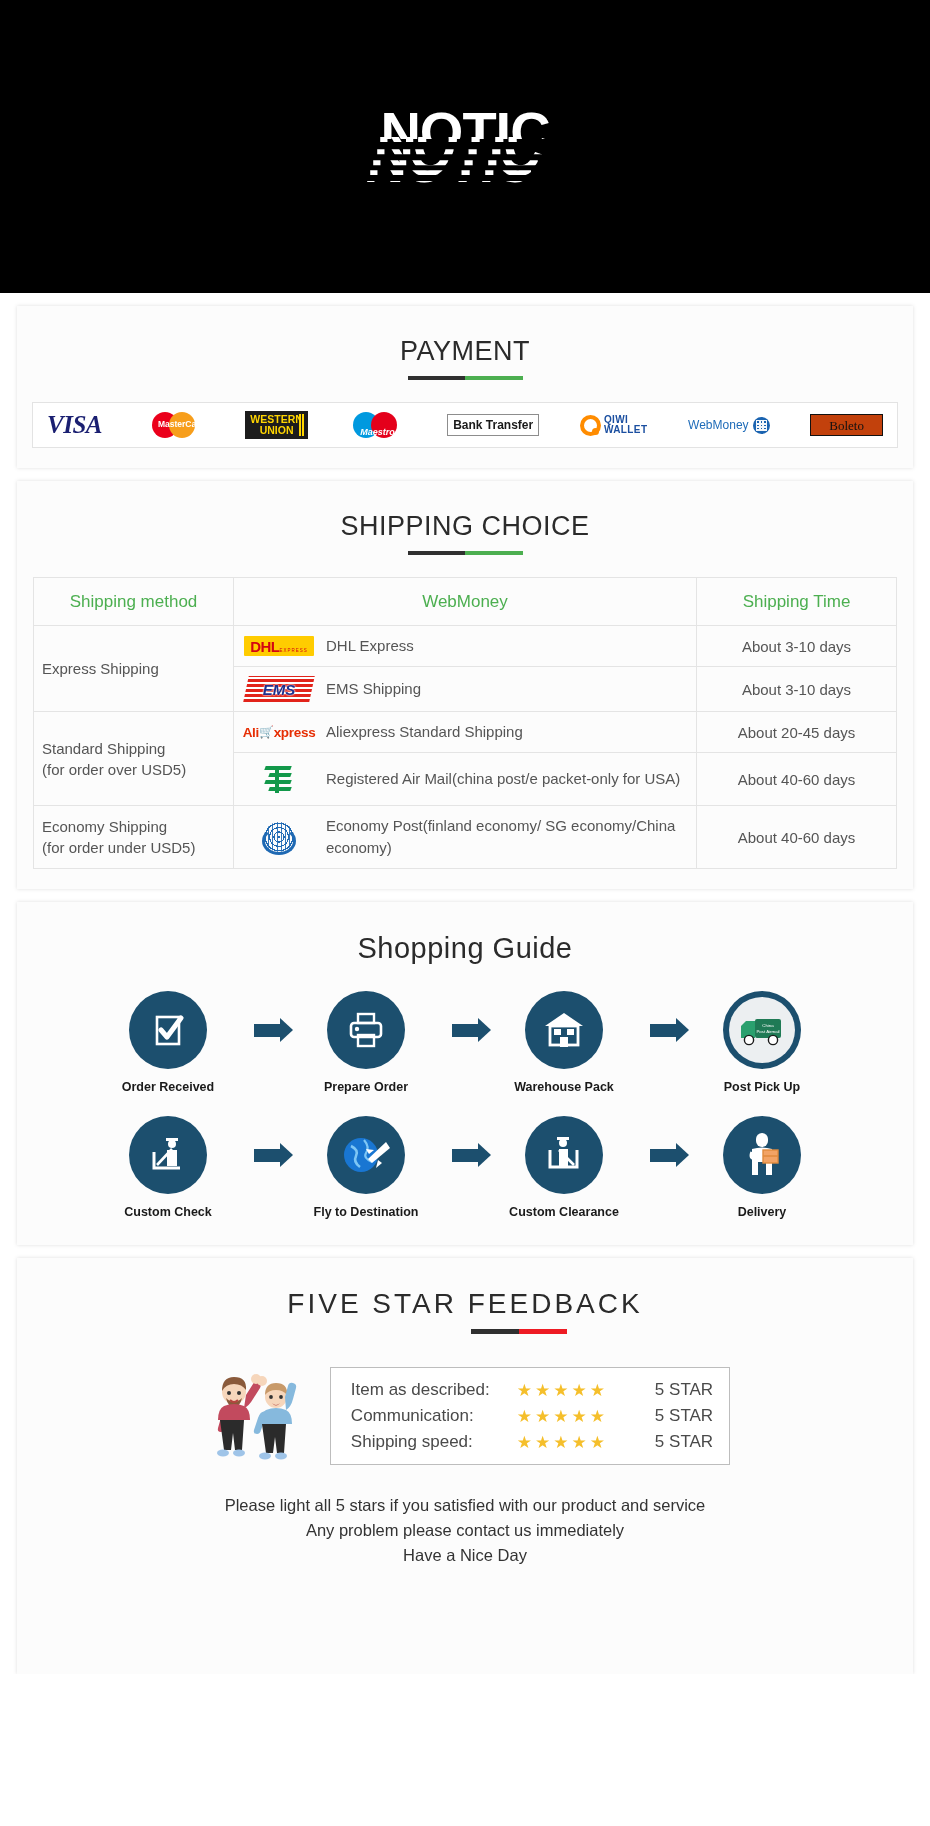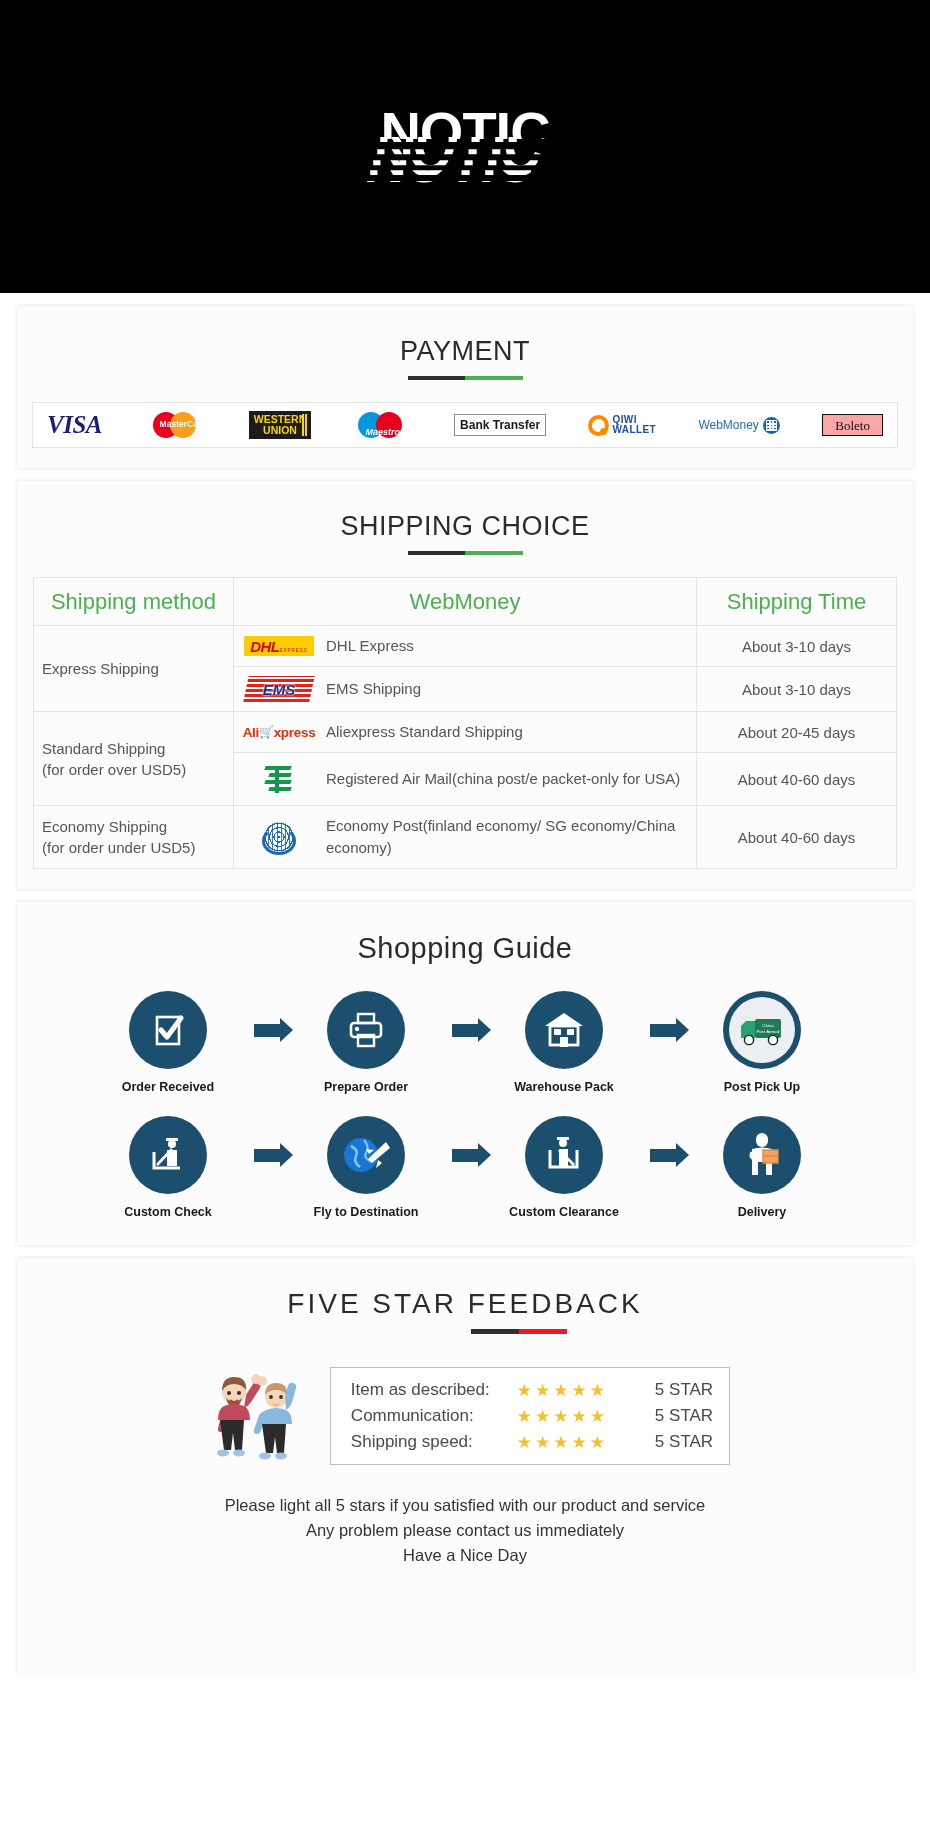--- a/index.html
+++ b/index.html
@@ -134,56 +134,56 @@
     width: 17px; height: 17px; border-radius: 50%; background: #1a63b0;
     position: relative; overflow: hidden;
   }
   .wm .globe:after {
     content: ""; position: absolute; inset: 3px;
     background:
       repeating-linear-gradient(90deg, #ffffff 0 1.5px, transparent 1.5px 3.2px),
       repeating-linear-gradient(0deg, #ffffff 0 1.5px, transparent 1.5px 3.2px);
     opacity: .95;
   }
-  .boleto { border: 1.5px solid #111; padding: 1px 12px; background: #fca5a5; }
+  .boleto { border: 1.5px solid #111; padding: 1px 18px; background: #c2410c; }
   .boleto .bars {
     height: 13px;
     background: repeating-linear-gradient(90deg,#111 0 1.2px,#fff 1.2px 2.2px,#111 2.2px 3.6px,#fff 3.6px 5.6px,#111 5.6px 6.4px,#fff 6.4px 8px);
     margin-bottom: 1px;
   }
   .boleto .nm { font-size: 13px; font-weight: 400; color: #111; line-height: 14px; text-align: center; font-family: "Liberation Serif", serif; }
 
   
   .ship-table {
     width: calc(100% - 32px);
     margin: 22px 16px 0 16px;
     border-collapse: collapse;
     table-layout: fixed;
   }
   .ship-table th, .ship-table td {
     border: 1px solid #e4e4e4;
     padding: 9px 8px;
     vertical-align: middle;
   }
   .ship-table th {
-    font-weight: 400; font-size: 22px; color: #4caf50;
+    font-weight: 400; font-size: 17px; color: #4caf50;
     text-align: center; height: 48px;
   }
   .col-a { width: 200px; }
   .col-c { width: 200px; }
   .td-method { font-size: 15px; color: #555; line-height: 21px; }
   .td-time   { text-align: center; font-size: 15px; color: #555; }
   .td-courier { font-size: 15px; color: #555; }
   .courier-cell { display: flex; align-items: center; gap: 10px; }
   .courier-logo { width: 74px; min-width: 74px; display: flex; align-items: center; justify-content: center; }
   .courier-name { line-height: 22px; }
 
   
   .dhl { background: #fc0; width: 70px; padding: 2px 0 1px 0; text-align: center; border-radius: 1px; }
-  .dhl .d1 { color: #d40511; font-weight: 700; font-style: italic; font-size: 15px; line-height: 15px; letter-spacing: -0.5px; }
+  .dhl .d1 { color: #d40511; font-weight: 700; font-size: 15px; line-height: 15px; letter-spacing: -0.5px; }
   .dhl .d2 { color: #d40511; font-size: 4.5px; letter-spacing: 1px; line-height: 6px; }
   .ems { position: relative; width: 66px; height: 26px; }
   .ems .stripes {
     position: absolute; inset: 0;
     background: repeating-linear-gradient(0deg,#e2231a 0 3px,#fff 3px 5px);
     transform: skewX(-12deg);
   }
   .ems .t { position: absolute; inset: 0; display: flex; align-items: center; justify-content: center;
     font-size: 15px; font-weight: 700; font-style: italic; color: #1d2f8f; text-shadow: 0 0 2px #fff, 0 0 2px #fff; }
   .alix { font-size: 13.5px; font-weight: 700; color: #e62e04; display: flex; align-items: center; letter-spacing: -0.3px; }

